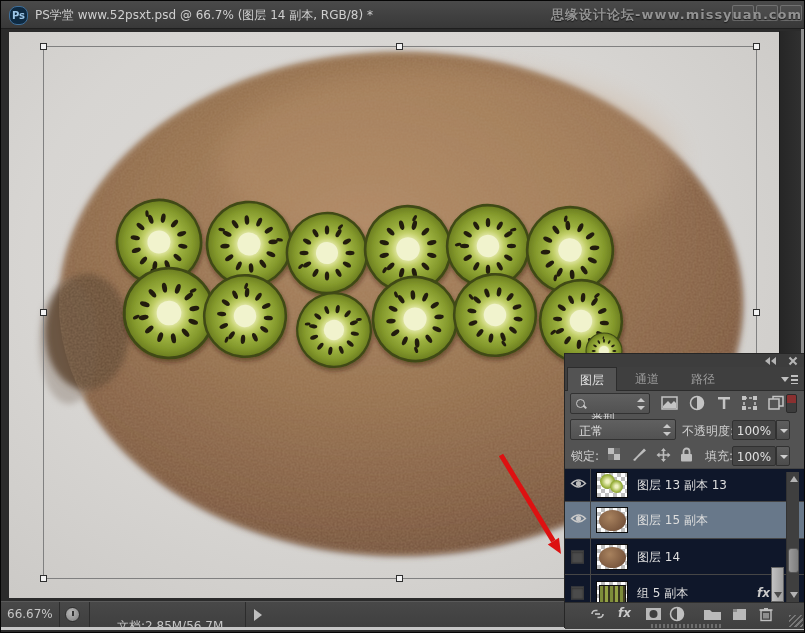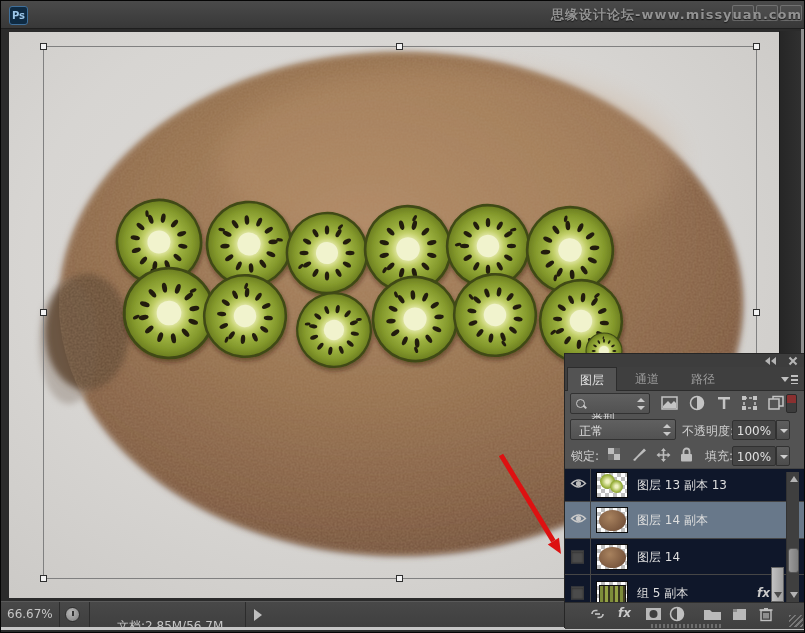--- a/index.html
+++ b/index.html
@@ -1,20 +1,20 @@
 <!DOCTYPE html>
 <html><head>
 <meta charset="utf-8">
 <style>
   html,body{margin:0;padding:0;background:#222;}
   *{box-sizing:border-box;font-family:"DejaVu Sans","Liberation Sans",sans-serif;}
   .win{position:relative;width:805px;height:633px;background:#3c3c3c;overflow:hidden;border:1px solid #050505;}
   
   .titlebar{position:absolute;left:0;top:0;width:805px;height:28px;background:linear-gradient(#4a4a4a,#383838);border-bottom:1px solid #1e1e1e;}
-  .psicon{position:absolute;left:8px;top:5px;width:19px;height:19px;background:#0e2a42;border:1px solid #3f6f9a;border-radius:3px;color:#9cc6e8;font-size:10px;font-weight:bold;text-align:center;line-height:17px;}
+  .psicon{position:absolute;left:8px;top:5px;width:19px;height:19px;background:#0e2a42;border:1px solid #3f6f9a;border-radius:8px;color:#9cc6e8;font-size:10px;font-weight:bold;text-align:center;line-height:17px;}
   .wtitle{position:absolute;left:34px;top:6px;font-size:12px;color:#cfcfcf;white-space:nowrap;}
   .watermark{position:absolute;right:4px;top:5px;font-size:13px;font-weight:bold;letter-spacing:1px;color:#929292;text-shadow:0 1px 1px #1c1c1c;white-space:nowrap;z-index:3;}
   .winbtn{position:absolute;top:4px;width:22px;height:16px;border:1px solid rgba(180,180,180,.35);border-radius:2px;background:rgba(120,120,120,.15);z-index:2;}
   
   .doc{position:absolute;left:0;top:28px;width:805px;height:572px;background:#2b2b2b;}
   .canvas{position:absolute;left:8px;top:3px;width:770px;height:566px;background:radial-gradient(ellipse at 45% 40%,#dedcd9 0%,#d7d5d2 55%,#c9c7c4 100%);overflow:hidden;}
   .vscroll{position:absolute;right:5px;top:2px;width:22px;height:568px;background:linear-gradient(90deg,#262626,#303030);border-left:1px solid #1a1a1a;}
   .winedge{position:absolute;right:0;top:0;width:5px;height:572px;background:#8f8f8f;}
   
   .tbox{position:absolute;left:42px;top:45px;width:714px;height:533px;border:1px solid #808080;z-index:2;}
@@ -97,20 +97,21 @@
   .resizegrip{position:absolute;right:2px;bottom:2px;width:14px;height:12px;background:repeating-linear-gradient(135deg,#777 0 1.5px,transparent 1.5px 4px);}
   .arrowsvg{position:absolute;left:0;top:0;z-index:9;pointer-events:none;}
 </style>
 </head>
 <body>
 
 <div class="win">
 
   <div class="titlebar">
     <span class="psicon">Ps</span>
+    <span class="wtitle">PS学堂 www.52psxt.psd @ 66.7% (图层 14 副本, RGB/8) *</span>
     <span class="winbtn" style="right:52px"></span>
     <span class="winbtn" style="right:28px"></span>
     <span class="winbtn" style="right:4px"></span>
     <span class="watermark">思缘设计论坛-www.missyuan.com</span>
   </div>
 
   <div class="doc">
     <div class="canvas">
       <svg width="770" height="566" viewBox="0 0 770 566">
         <defs>
@@ -339,21 +340,21 @@
               </svg>
           </span>
         </span>
         <span class="thumb selframe">
           <span class="kiwi-mini"></span>
             <i class="c1"></i>
             <i class="c2"></i>
             <i class="c3"></i>
             <i class="c4"></i>
         </span>
-        <span class="lname">图层 14 副本</span>
+        <span class="lname">图层 15 副本</span>
       </div>
 
       <div class="lrow" style="top:70px;height:36px">
         <span class="eyecell">
           <span class="chk"></span>
         </span>
         <span class="thumb">
             <span class="kiwi-mini"></span>
           </span>
         <span class="lname">图层 14</span>

